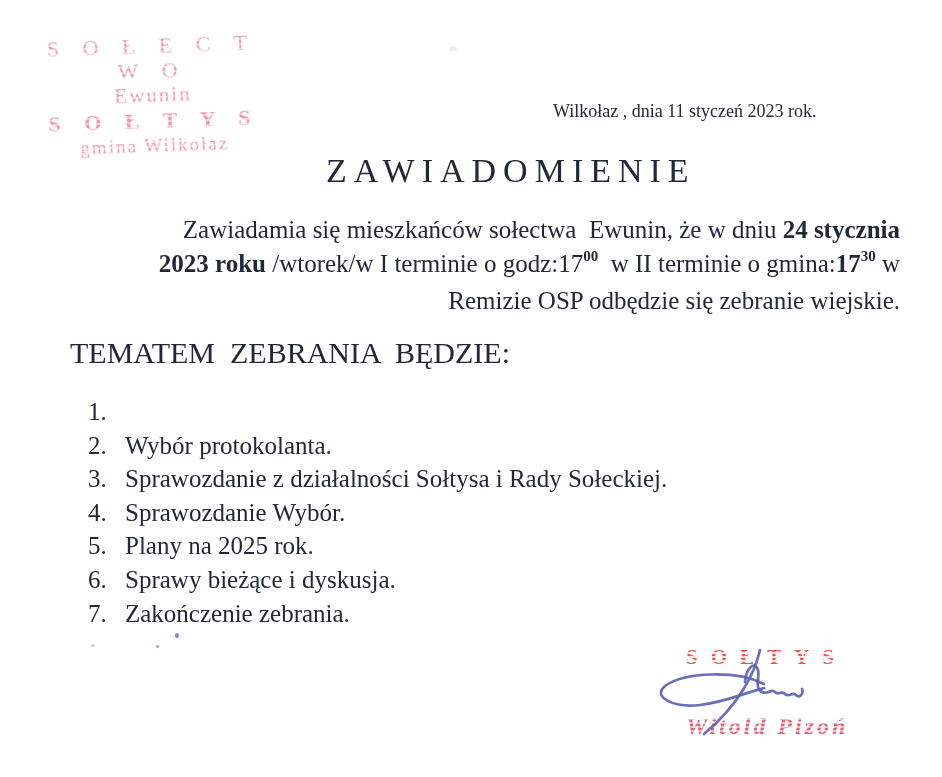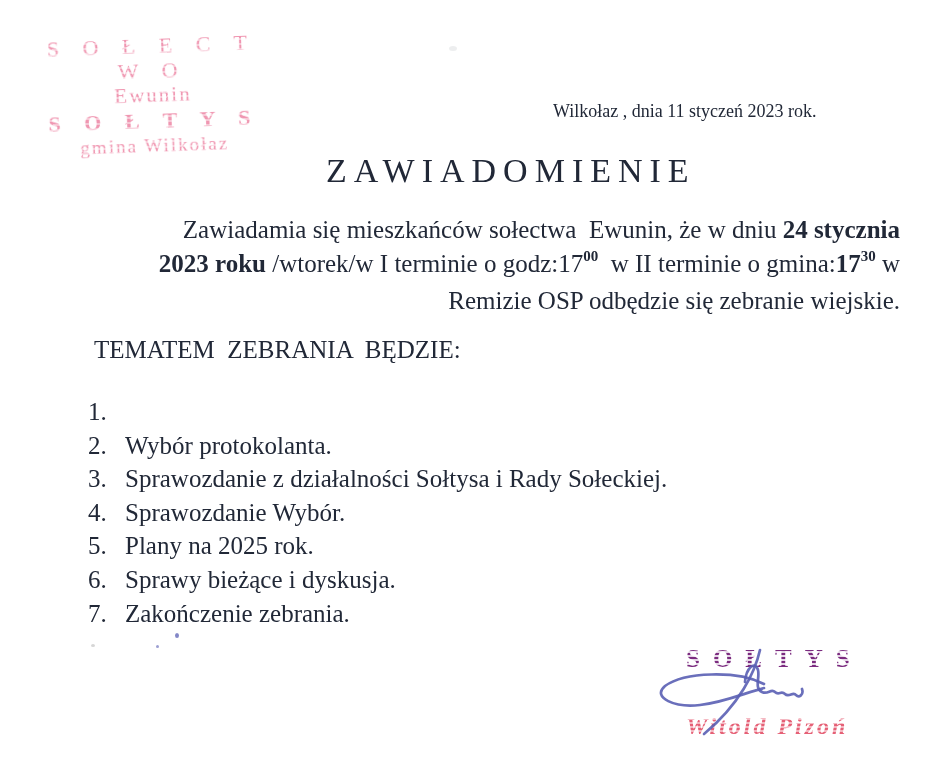--- a/index.html
+++ b/index.html
@@ -26,30 +26,30 @@
 
   .title{position:absolute;left:294px;top:152px;font-size:34px;letter-spacing:7px;margin-left:32px;}
 
   .para{
     position:absolute;left:70px;top:213px;width:830px;
     font-size:25px;line-height:33.5px;text-indent:45px;white-space:pre-wrap;text-align:right;
   }
   .para .b{font-weight:700;}
   .para .sup{font-size:15px;position:relative;top:-11px;font-weight:bold;}
 
-  .agenda-head{position:absolute;left:70px;top:336px;font-size:25px;white-space:pre-wrap;margin-left:24px;}
+  .agenda-head{position:absolute;left:70px;top:336px;font-size:30px;white-space:pre-wrap;}
 
   .agenda{position:absolute;left:88px;top:395px;font-size:25px;line-height:33.6px;}
   .agenda .row{display:flex;}
   .agenda .num{width:37px;flex:0 0 37px;}
 
   
   .stamp-soltys{
-    position:absolute;left:686px;top:645px;font-size:25px;font-weight:700;letter-spacing:13px;
-    color:#701a75;filter:blur(0.4px);opacity:.92;
+    position:absolute;left:686px;top:645px;font-size:21px;font-weight:700;letter-spacing:13px;
+    color:#ef4444;filter:blur(0.4px);opacity:.92;
     -webkit-mask-image:repeating-linear-gradient(0deg, rgba(0,0,0,.2) 0 2px, #000 2px 4px);
             mask-image:repeating-linear-gradient(0deg, rgba(0,0,0,.2) 0 2px, #000 2px 4px);
   }
   .stamp-name{
     position:absolute;left:686px;top:713px;font-size:24px;font-style:italic;font-weight:700;
     letter-spacing:3px;color:#e4556c;filter:blur(0.35px);opacity:.93;
     -webkit-mask-image:repeating-linear-gradient(0deg, rgba(0,0,0,.45) 0 2px, #000 2px 4px);
             mask-image:repeating-linear-gradient(0deg, rgba(0,0,0,.45) 0 2px, #000 2px 4px);
   }
   .signature{position:absolute;left:642px;top:642px;width:180px;height:100px;z-index:5;}

